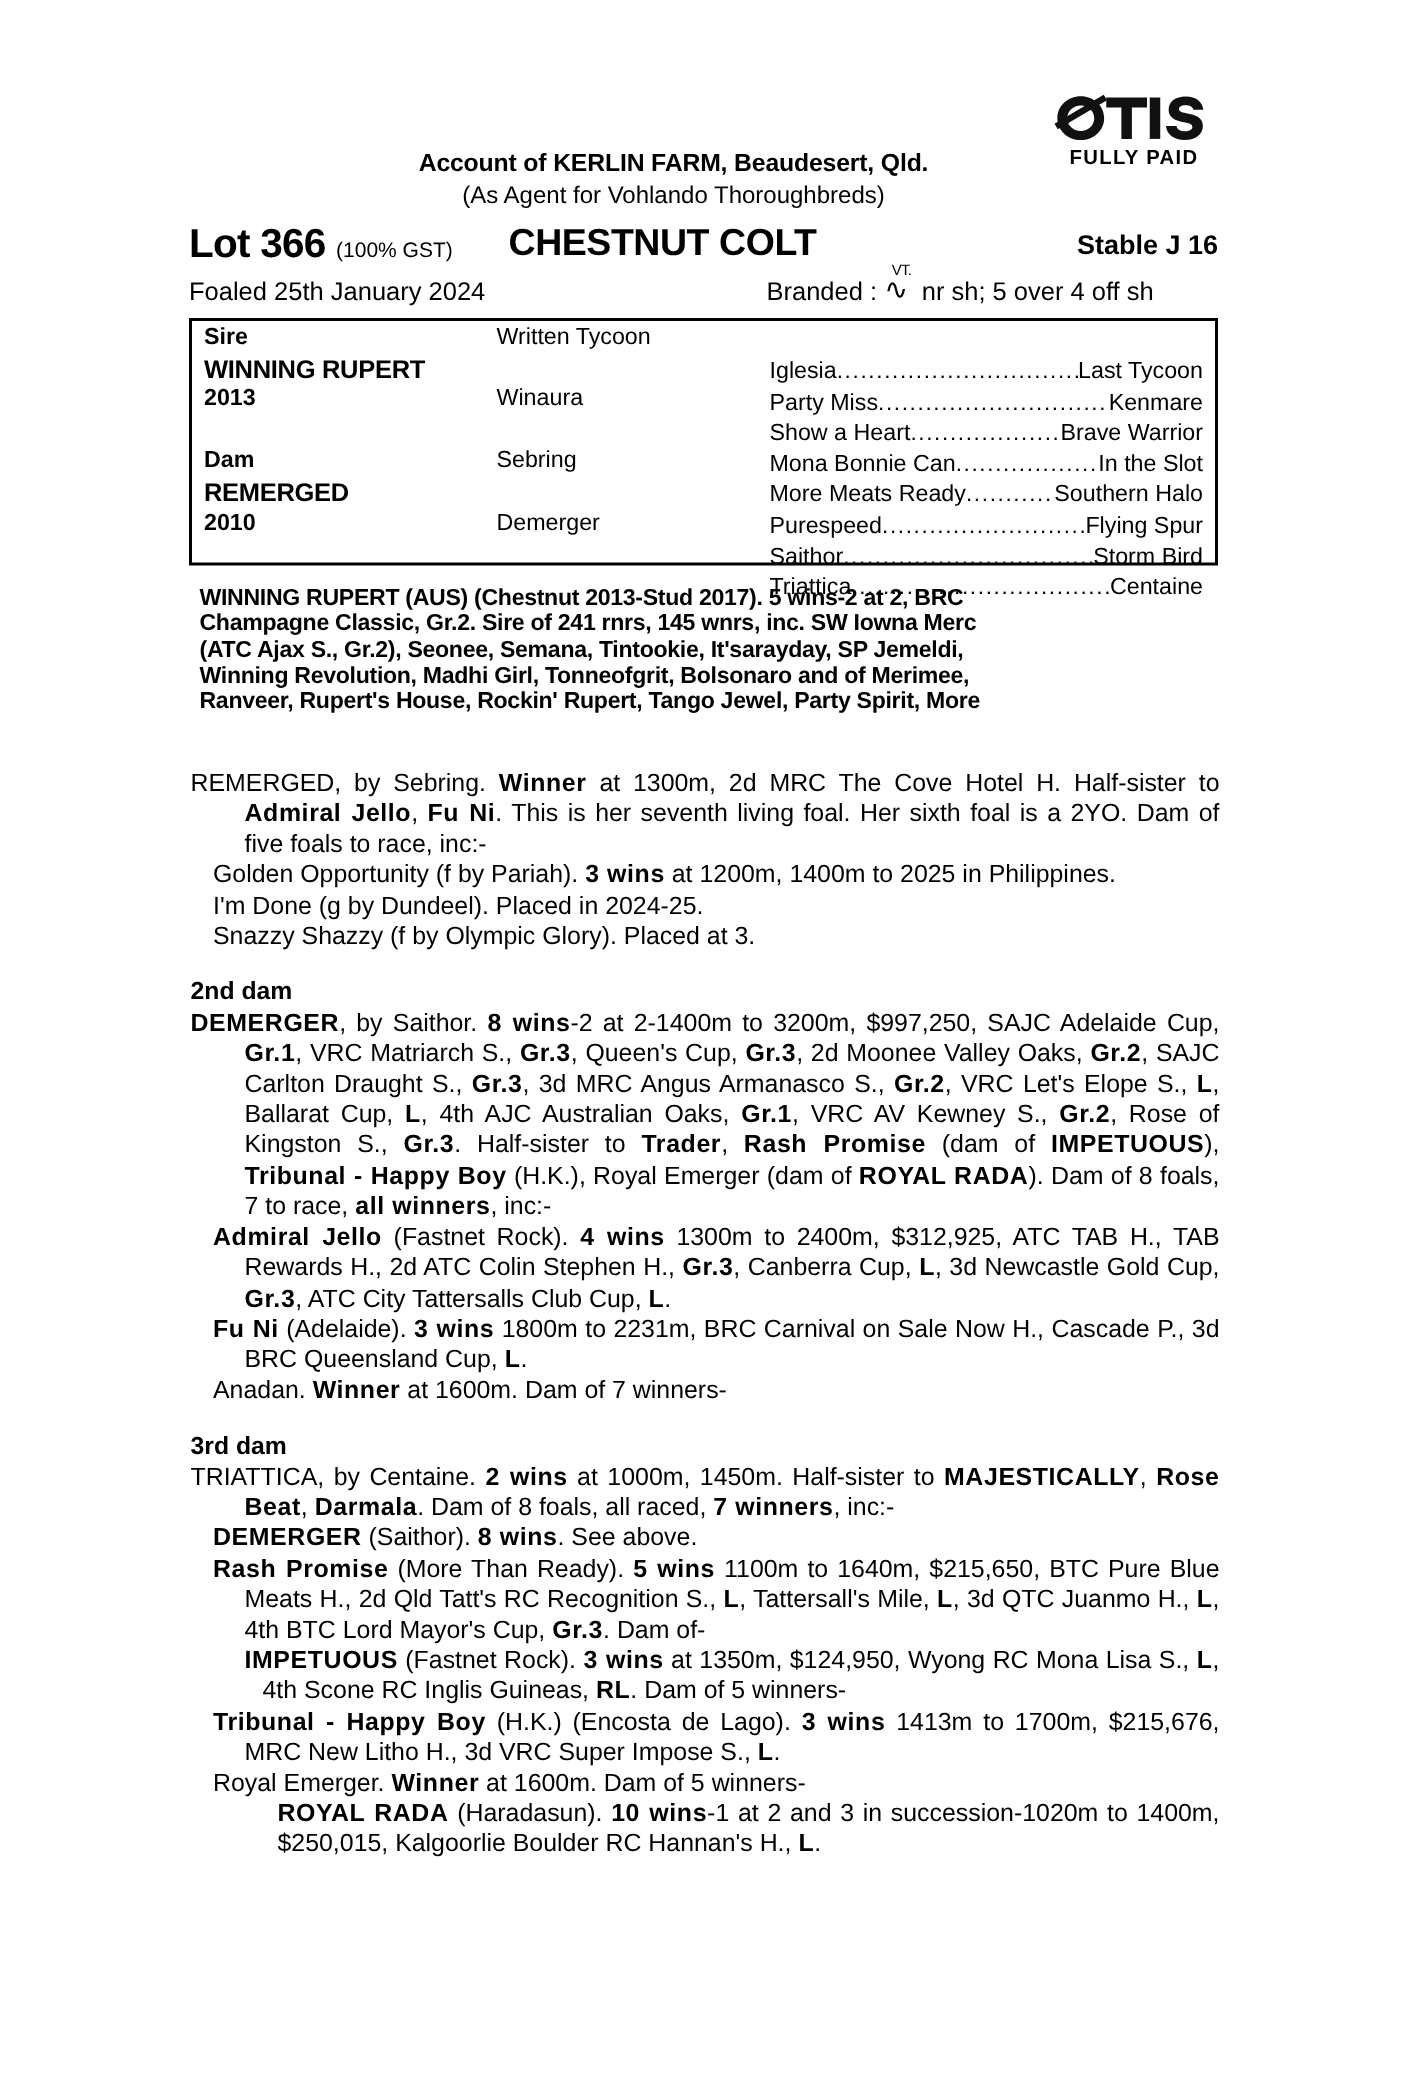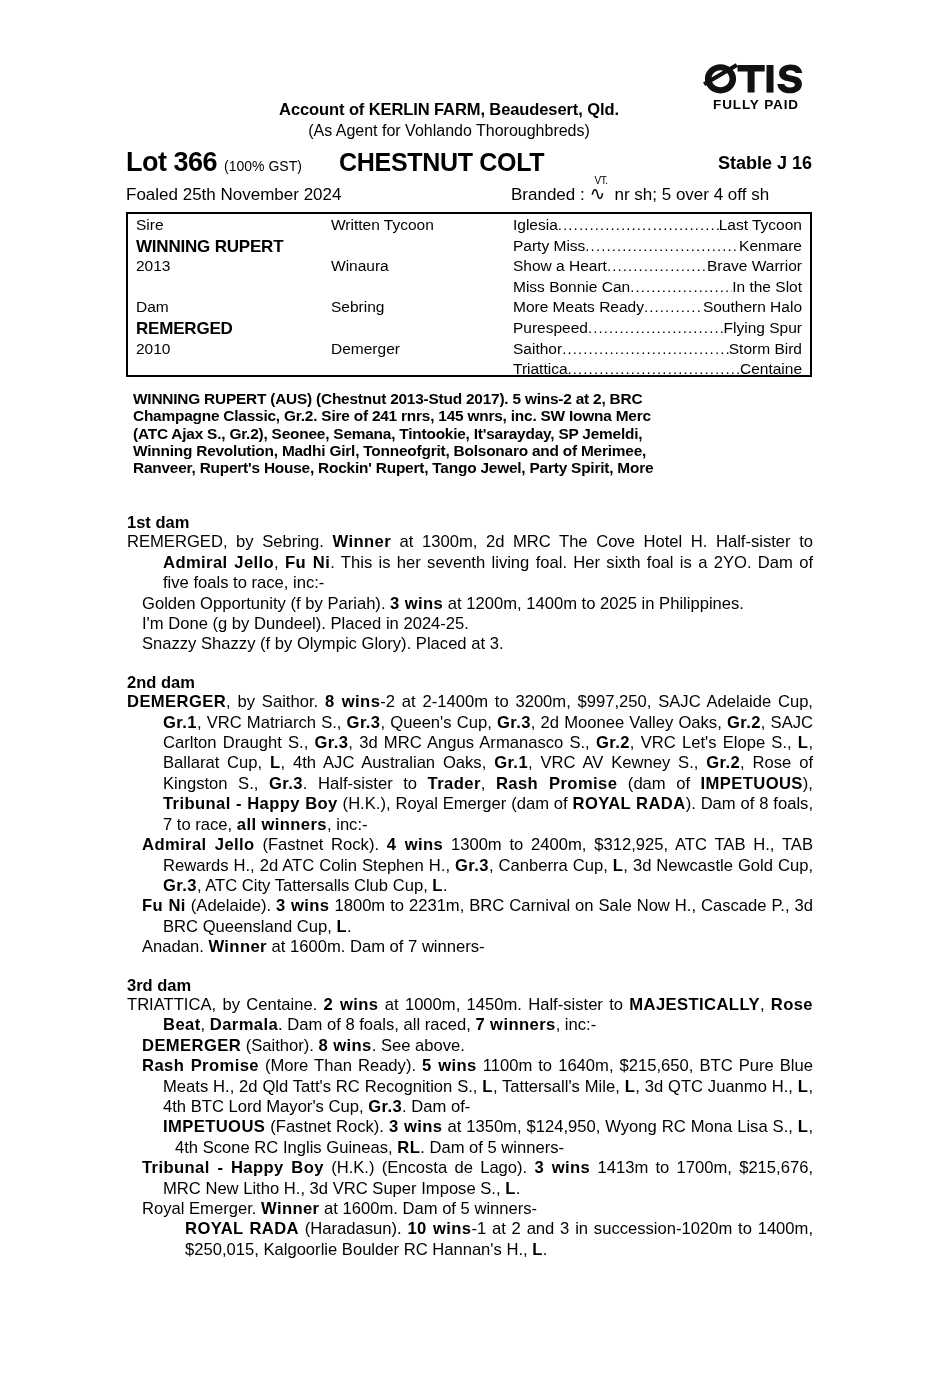--- a/index.html
+++ b/index.html
@@ -148,36 +148,38 @@
   .ped-row {
     position: relative;
     height: 20.6px;
     font-size: 15.5px;
     white-space: nowrap;
   }
   .ped-row .c1 {
     position: absolute;
     left: 8px;
     top: 0;
+    font-weight: bold;
   }
   .ped-row .c2 {
     position: absolute;
     left: 203px;
     top: 0;
   }
   .ped-row .c3 {
     position: absolute;
     left: 385px;
     right: 8px;
     top: 0;
     display: flex;
     align-items: baseline;
   }
   .ped-row .c3 .gp {
     flex: 0 0 auto;
+    margin-top: 23px;
   }
   .ped-row .c3 .dots {
     flex: 1 1 auto;
     overflow: hidden;
     white-space: nowrap;
     letter-spacing: 1.1px;
     font-size: 15px;
   }
   .ped-row .c3 .ggp {
     flex: 0 0 auto;
@@ -256,21 +258,21 @@
     <div class="account-line">Account of KERLIN FARM, Beaudesert, Qld.</div>
     <div class="agent-line">(As Agent for Vohlando Thoroughbreds)</div>
 
     <div class="lot-row">
       <span class="lot-label"><span>Lot 366</span> <span class="gst">(100% GST)</span></span>
       <span class="colour-sex">CHESTNUT COLT</span>
       <span class="stable">Stable J 16</span>
     </div>
 
     <div class="foaled-row">
-      <span class="foaled">Foaled 25th November 2024</span>
+      <span class="foaled">Foaled 25th January 2024</span>
       <span class="branded"><span>Branded :</span>
         <span class="brand-mark">
           <span class="bm-top">VT.</span>
           <span class="bm-wave">∿</span>
         </span><span>nr sh; 5 over 4 off sh</span></span>
     </div>
   </div>
 
   <div class="ped-table">
     <div class="ped-spacer"></div>
@@ -295,21 +297,21 @@
       <span class="c1">2013</span>
       <span class="c2">Winaura</span>
       <span class="c3">
           <span class="gp">Show a Heart</span>
           <span class="dots">..........................................................</span>
           <span class="ggp">Brave Warrior</span>
         </span>
     </div>
     <div class="ped-row">
       <span class="c3">
-          <span class="gp">Miss Bonnie Can</span>
+          <span class="gp">Mona Bonnie Can</span>
           <span class="dots">..........................................................</span>
           <span class="ggp">In the Slot</span>
         </span>
     </div>
     <div class="ped-row">
       <span class="c1">Dam</span>
       <span class="c2">Sebring</span>
       <span class="c3">
           <span class="gp">More Meats Ready</span>
           <span class="dots">..........................................................</span>
@@ -344,21 +346,20 @@
 
   <div class="sire-summary">
     <span>WINNING RUPERT (AUS) (Chestnut 2013-Stud 2017). 5 wins-2 at 2, BRC</span>
     <span>Champagne Classic, Gr.2. Sire of 241 rnrs, 145 wnrs, inc. SW Iowna Merc</span>
     <span>(ATC Ajax S., Gr.2), Seonee, Semana, Tintookie, It'sarayday, SP Jemeldi,</span>
     <span>Winning Revolution, Madhi Girl, Tonneofgrit, Bolsonaro and of Merimee,</span>
     <span>Ranveer, Rupert's House, Rockin' Rupert, Tango Jewel, Party Spirit, More</span>
   </div>
 
   <div class="narrative">
-    <div class="dam-heading">1st dam</div>
     <div>
         <div class="entry lvl0"><span>REMERGED, by Sebring. </span><span class="bsp">Winner</span><span> at 1300m, 2d MRC The Cove Hotel H. Half-sister to </span><span class="bsp">Admiral Jello</span><span>, </span><span class="bsp">Fu Ni</span><span>. This is her seventh living foal. Her sixth foal is a 2YO. Dam of five foals to race, inc:-</span></div>
         <div class="entry lvl1"><span>Golden Opportunity (f by Pariah). </span><span class="bsp">3 wins</span><span> at 1200m, 1400m to 2025 in Philippines.</span></div>
         <div class="entry lvl1"><span>I'm Done (g by Dundeel). Placed in 2024-25.</span></div>
         <div class="entry lvl1"><span>Snazzy Shazzy (f by Olympic Glory). Placed at 3.</span></div>
       </div>
 
     <div class="dam-heading spaced">2nd dam</div>
     <div>
         <div class="entry lvl0"><span class="bsp">DEMERGER</span><span>, by Saithor. </span><span class="bsp">8 wins</span><span>-2 at 2-1400m to 3200m, $997,250, SAJC Adelaide Cup, </span><span class="bsp">Gr.1</span><span>, VRC Matriarch S., </span><span class="bsp">Gr.3</span><span>, Queen's Cup, </span><span class="bsp">Gr.3</span><span>, 2d Moonee Valley Oaks, </span><span class="bsp">Gr.2</span><span>, SAJC Carlton Draught S., </span><span class="bsp">Gr.3</span><span>, 3d MRC Angus Armanasco S., </span><span class="bsp">Gr.2</span><span>, VRC Let's Elope S., </span><span class="bsp">L</span><span>, Ballarat Cup, </span><span class="bsp">L</span><span>, 4th AJC Australian Oaks, </span><span class="bsp">Gr.1</span><span>, VRC AV Kewney S., </span><span class="bsp">Gr.2</span><span>, Rose of Kingston S., </span><span class="bsp">Gr.3</span><span>. Half-sister to </span><span class="bsp">Trader</span><span>, </span><span class="bsp">Rash Promise</span><span> (dam of </span><span class="bsp">IMPETUOUS</span><span>), </span><span class="bsp">Tribunal - Happy Boy</span><span> (H.K.), Royal Emerger (dam of </span><span class="bsp">ROYAL RADA</span><span>). Dam of 8 foals, 7 to race, </span><span class="bsp">all winners</span><span>, inc:-</span></div>

